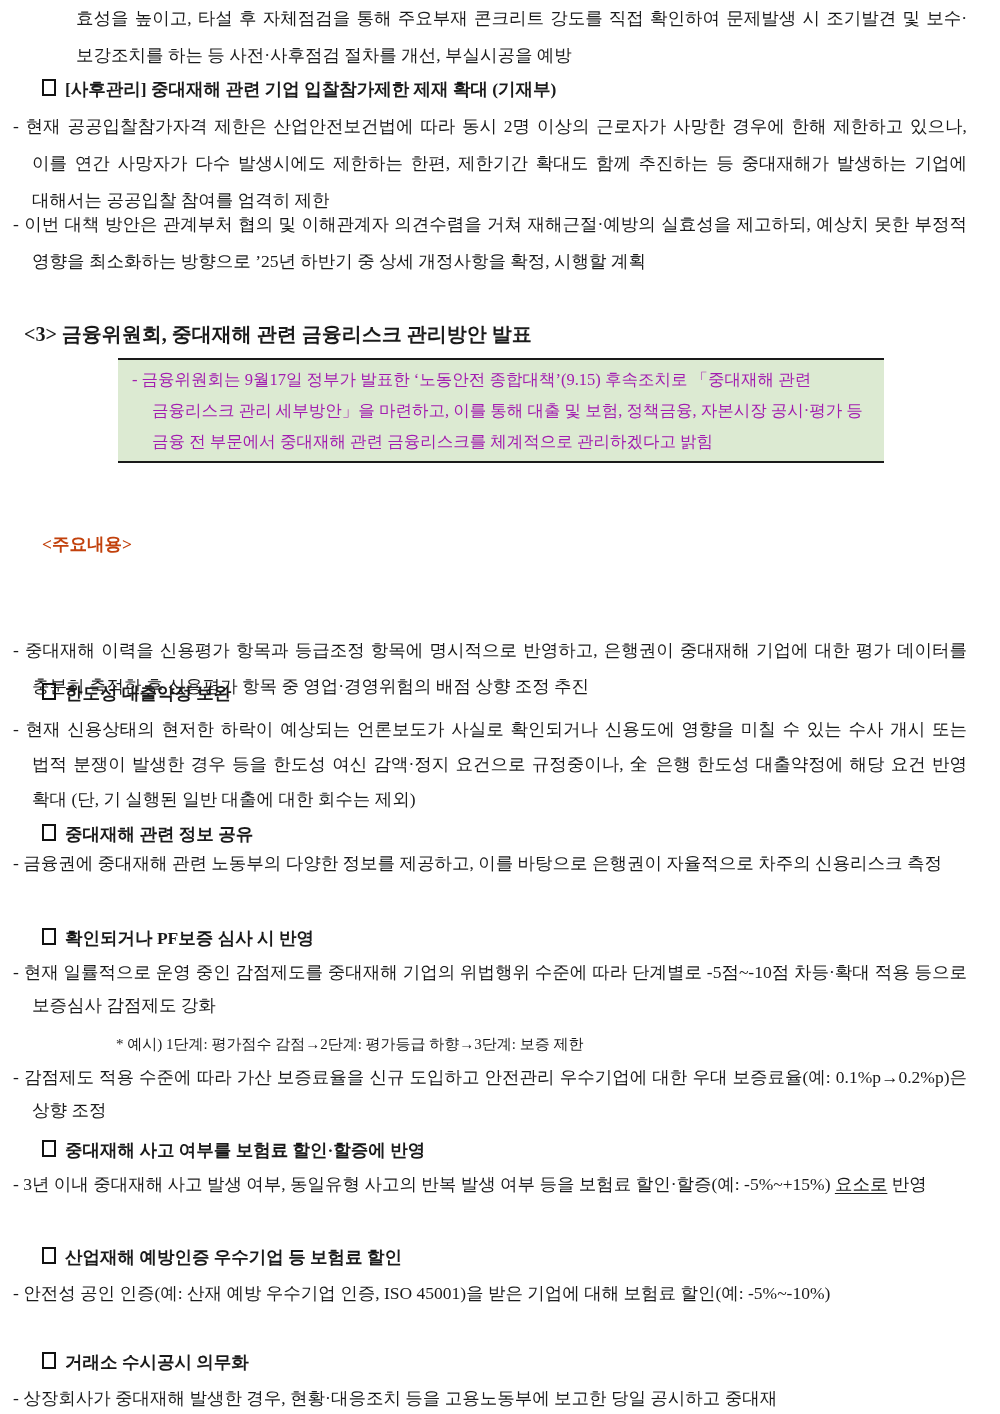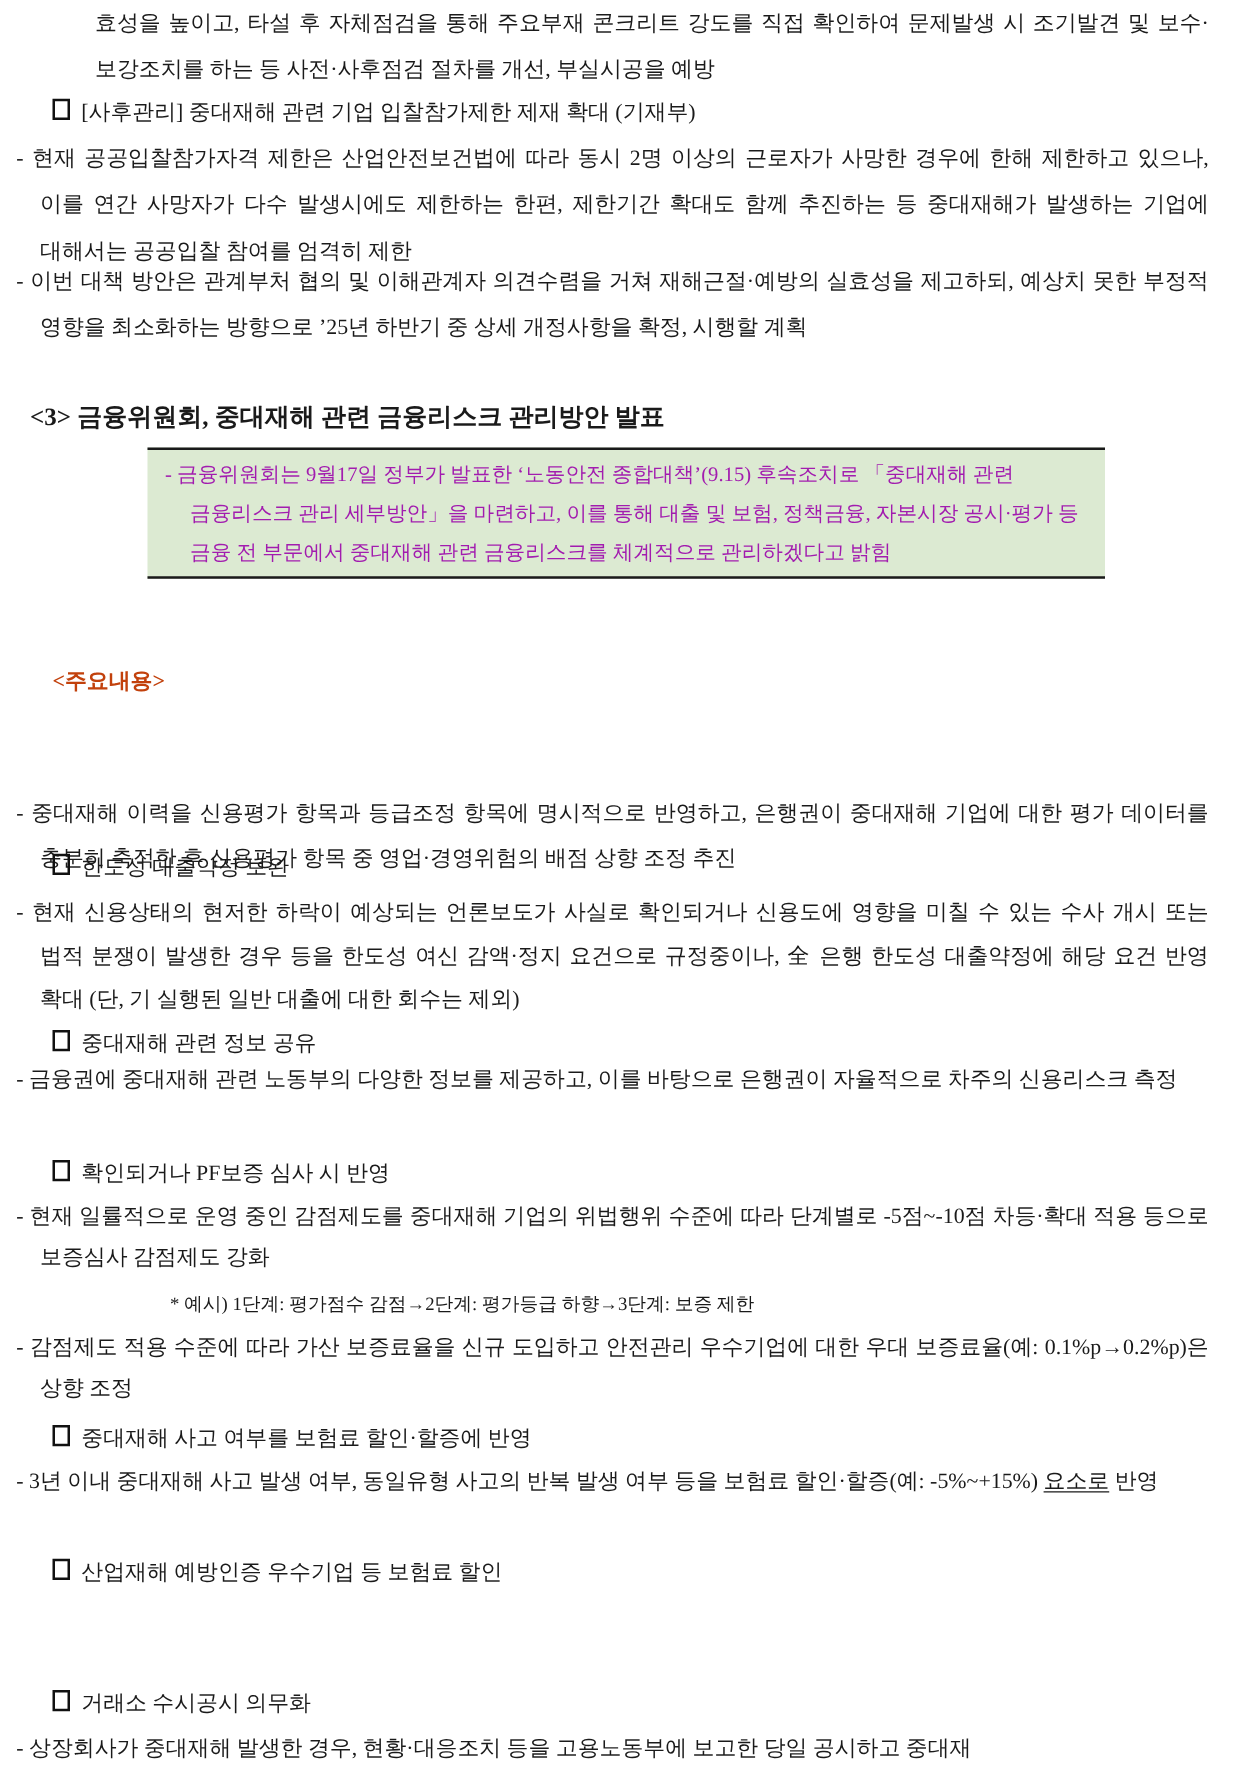--- a/index.html
+++ b/index.html
@@ -23,21 +23,21 @@
     text-indent:-19px;
     line-height:36px;
     text-align:justify;word-break:keep-all;
   }
   .lh37{line-height:37px;}
   .lh35{line-height:35px;}
   .lh34{line-height:34px;}
   .lh33{line-height:33px;}
   .head{
     padding-left:42px;padding-right:33px;
-    font-weight:normal;
+    font-weight:bold;
     line-height:35px;
     word-break:keep-all;
     white-space:nowrap;
   }
   .sq{
     display:inline-block;
     width:10px;height:13px;
     border:2.5px solid #111;
     margin-right:9px;
     vertical-align:-1px;
@@ -50,25 +50,24 @@
     line-height:36px;
     word-break:keep-all;
   }
   .label-red{
     padding-left:42px;
     font-weight:bold;
     color:#c2410c;
     line-height:34px;
   }
   .note{
-    padding-left:88px;padding-right:40px;
+    padding-left:116px;padding-right:40px;
     font-size:15px;
     line-height:32px;
     word-break:keep-all;
-    margin-left:48px;
   }
   .hbox{
     position:absolute;
     left:118px;
     width:766px;
     box-sizing:border-box;
     background:#dcead2;
     border-top:2px solid #1a1a1a;
     border-bottom:2px solid #1a1a1a;
     padding:4px 10px 4px 14px;
@@ -137,20 +136,21 @@
   </div>
 
   <div class="blk dash lh33" style="top:1168px">
     <span>- 3년 이내 중대재해 사고 발생 여부, 동일유형 사고의 반복 발생 여부 등을 보험료 할인·할증(예: -5%~+15%) </span><span class="ul">요소로</span><span> 반영</span>
   </div>
 
   <div class="blk head" style="top:1240px">
     <span class="sq"></span><span>산업재해 예방인증 우수기업 등 보험료 할인</span>
   </div>
 
+  <div class="blk dash lh34" style="top:1276px">- 안전성 공인 인증(예: 산재 예방 우수기업 인증, ISO 45001)을 받은 기업에 대해 보험료 할인(예: -5%~-10%)</div>
 
   <div class="blk head" style="top:1345px">
     <span class="sq"></span><span>거래소 수시공시 의무화</span>
   </div>
 
   <div class="blk dash lh35" style="top:1381px">- 상장회사가 중대재해 발생한 경우, 현황·대응조치 등을 고용노동부에 보고한 당일 공시하고 중대재</div>
 
 </div>
 
 </body></html>

